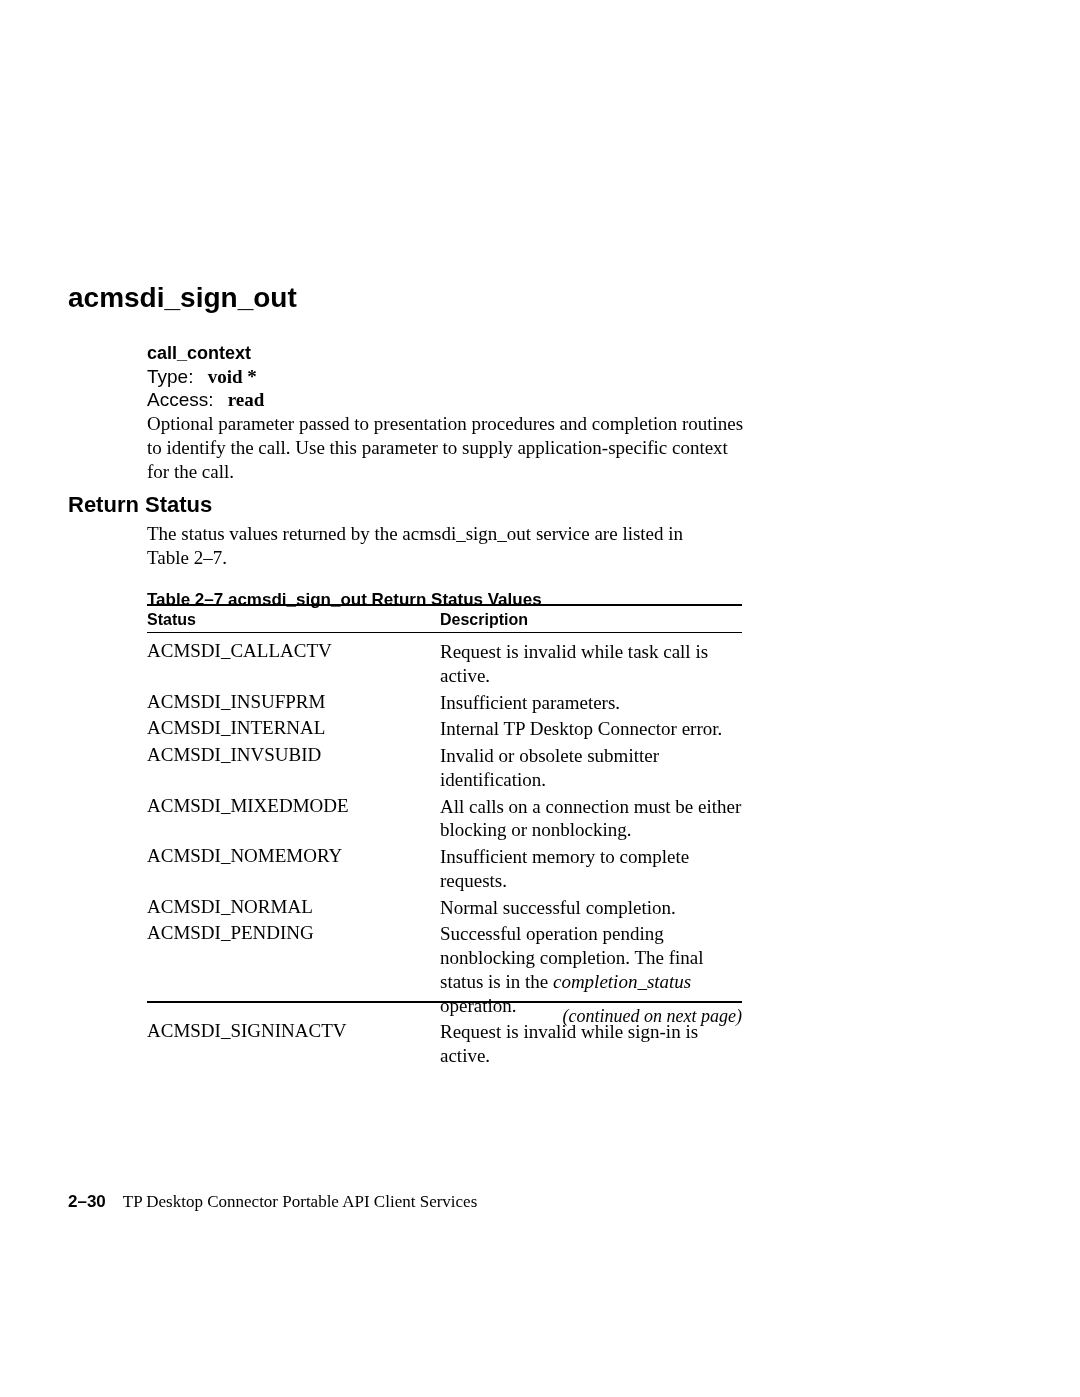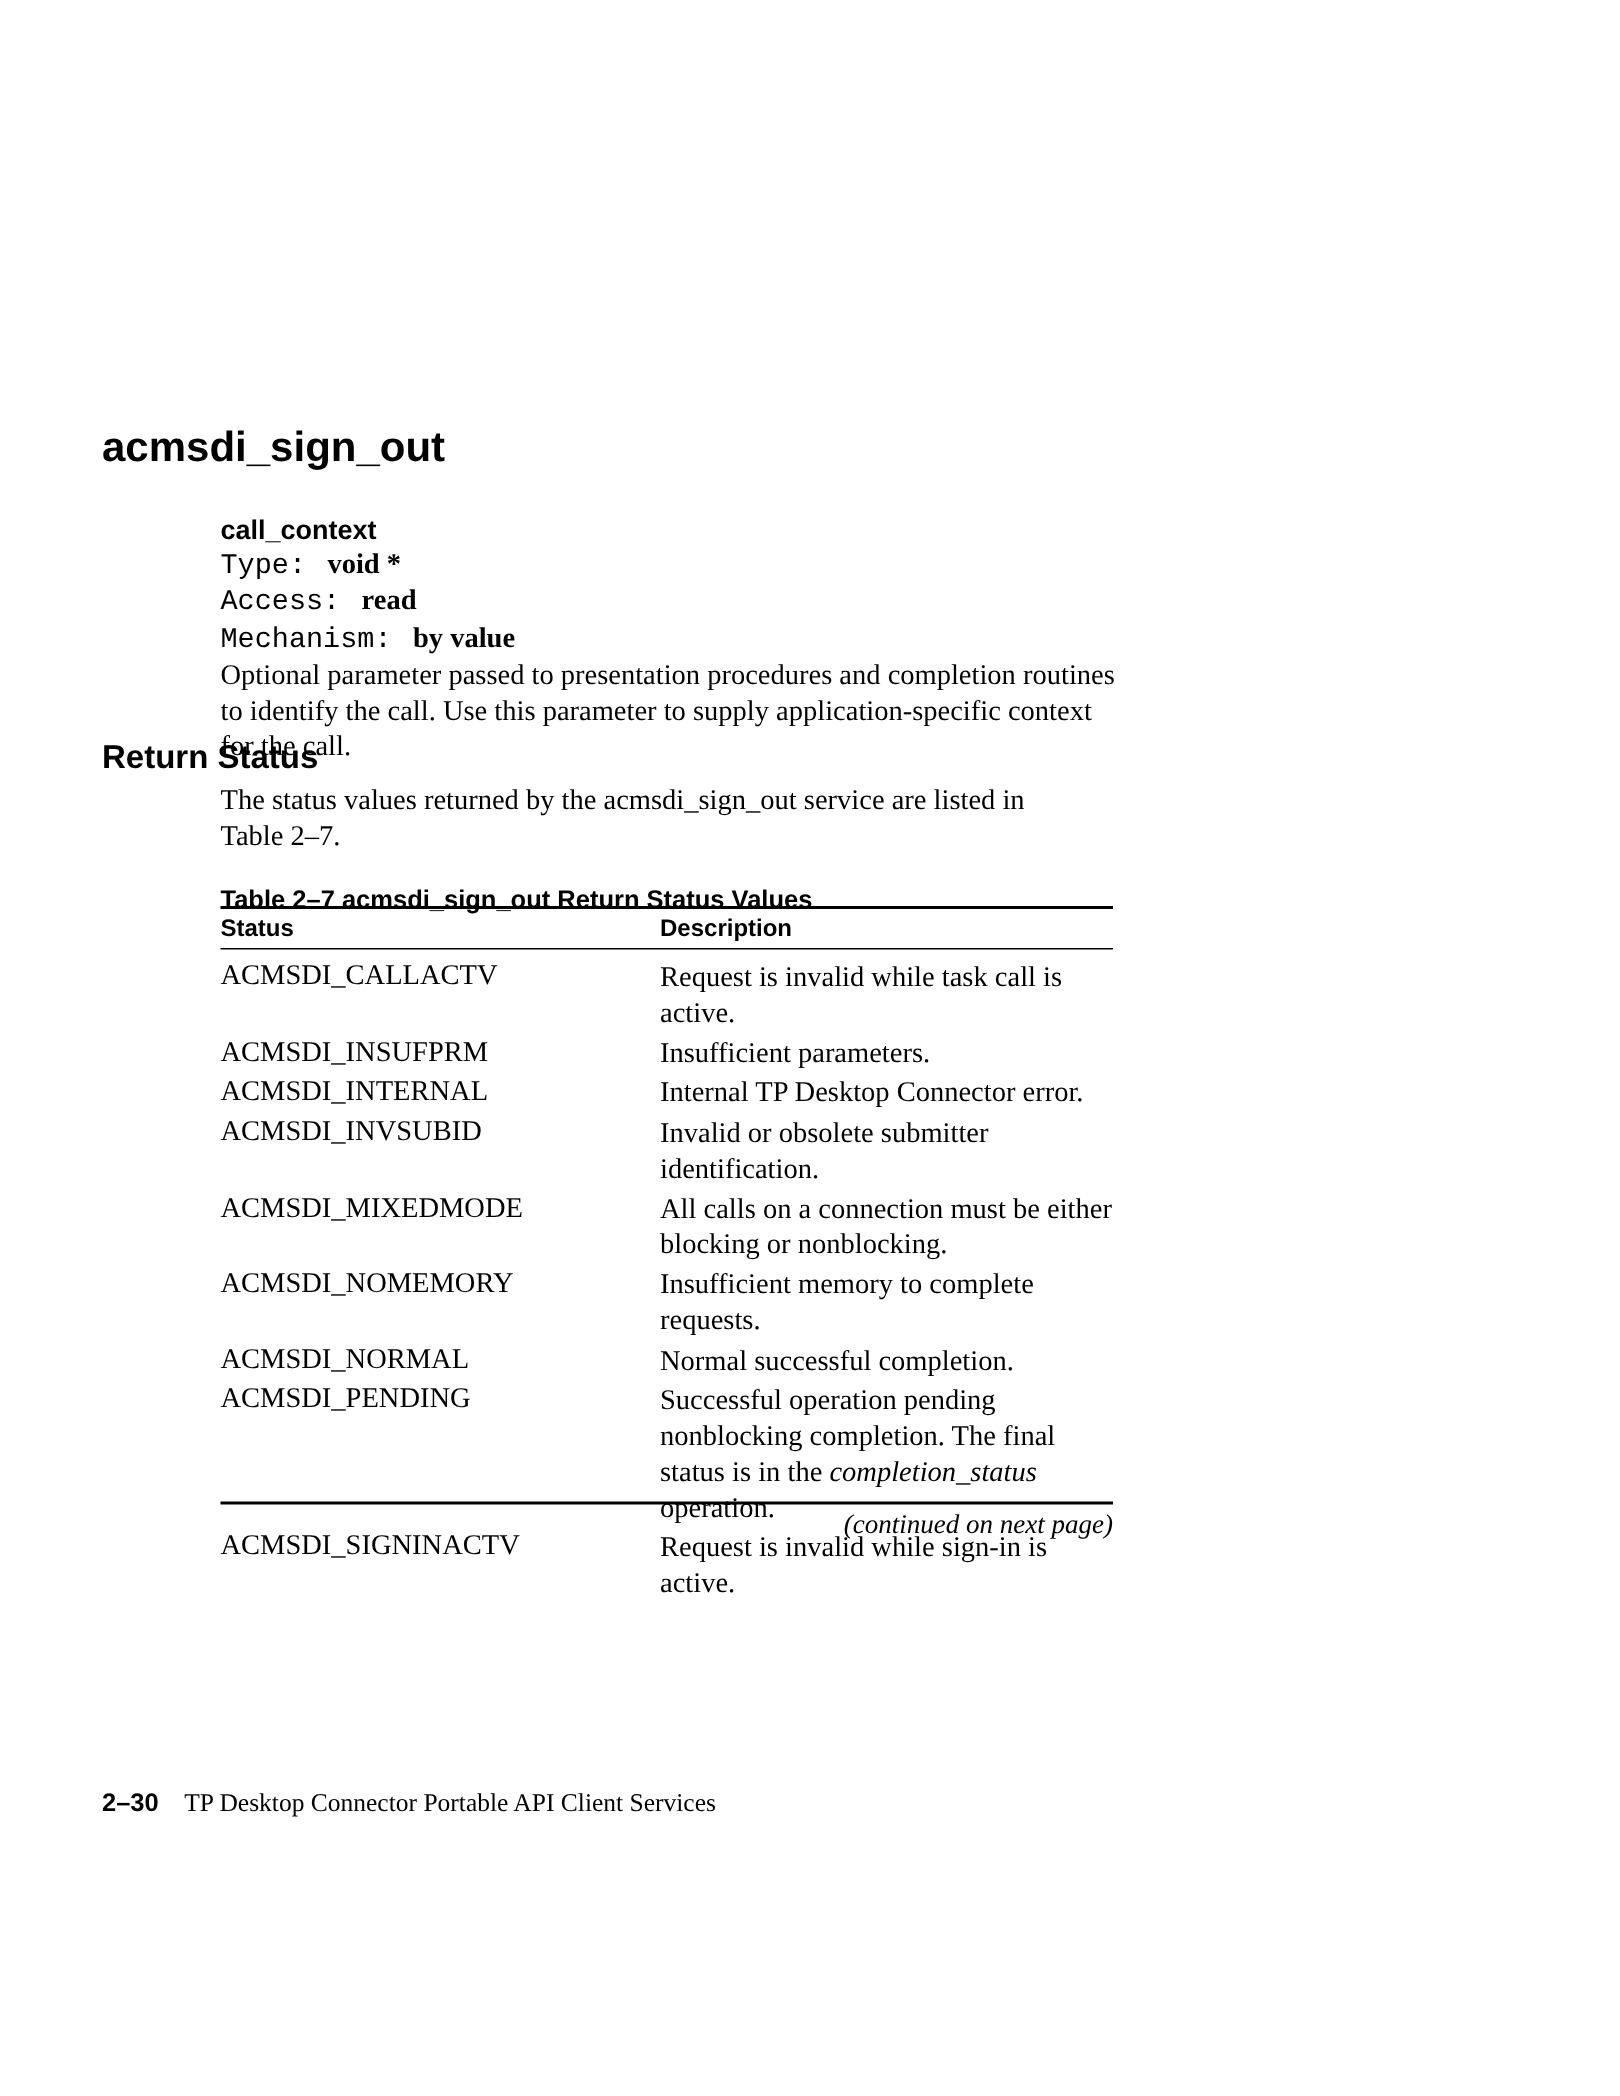--- a/index.html
+++ b/index.html
@@ -35,21 +35,21 @@
       width: 620px;
       font-size: 19px;
       line-height: 1.25;
     }
     .param-name {
       font-family: Helvetica, Arial, sans-serif;
       font-weight: bold;
       font-size: 18px;
     }
     .param-line .label {
-      font-family: Liberation Mono, monospace;
+      font-family: Liberation Sans, sans-serif;
     }
     .param-line .valbold {
       font-weight: bold;
     }
     .heading2 {
       position: absolute;
       left: 68px;
       top: 492px;
       font-family: Helvetica, Arial, sans-serif;
       font-weight: bold;
@@ -149,25 +149,20 @@
     <div class="param-line">
       <span class="label">Type:</span>
       <span>&nbsp;</span>
       <span class="valbold">void *</span>
     </div>
     <div class="param-line">
       <span class="label">Access:</span>
       <span>&nbsp;</span>
       <span class="valbold">read</span>
     </div>
-    <div class="param-line">
-      <span class="label">Mechanism:</span>
-      <span>&nbsp;</span>
-      <span class="valbold">by value</span>
-    </div>
     <div>Optional parameter passed to presentation procedures and completion routines</div>
     <div>to identify the call.  Use this parameter to supply application-specific context</div>
     <div>for the call.</div>
   </div>
 
   <div class="heading2">Return Status</div>
 
   <div class="body-indent returnpara">
     <div>The status values returned by the acmsdi_sign_out service are listed in</div>
     <div>Table 2–7.</div>

